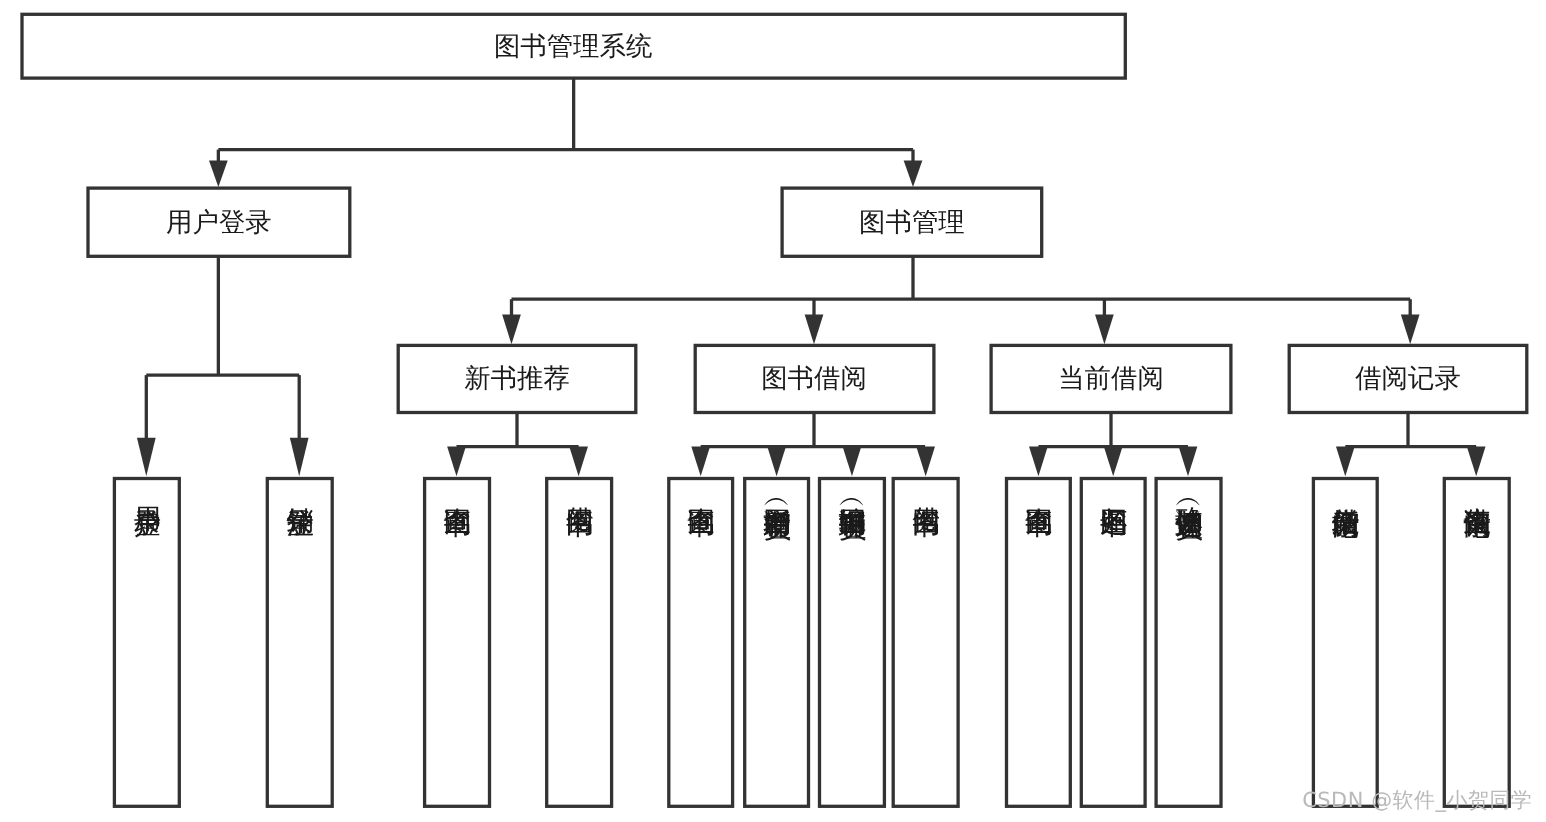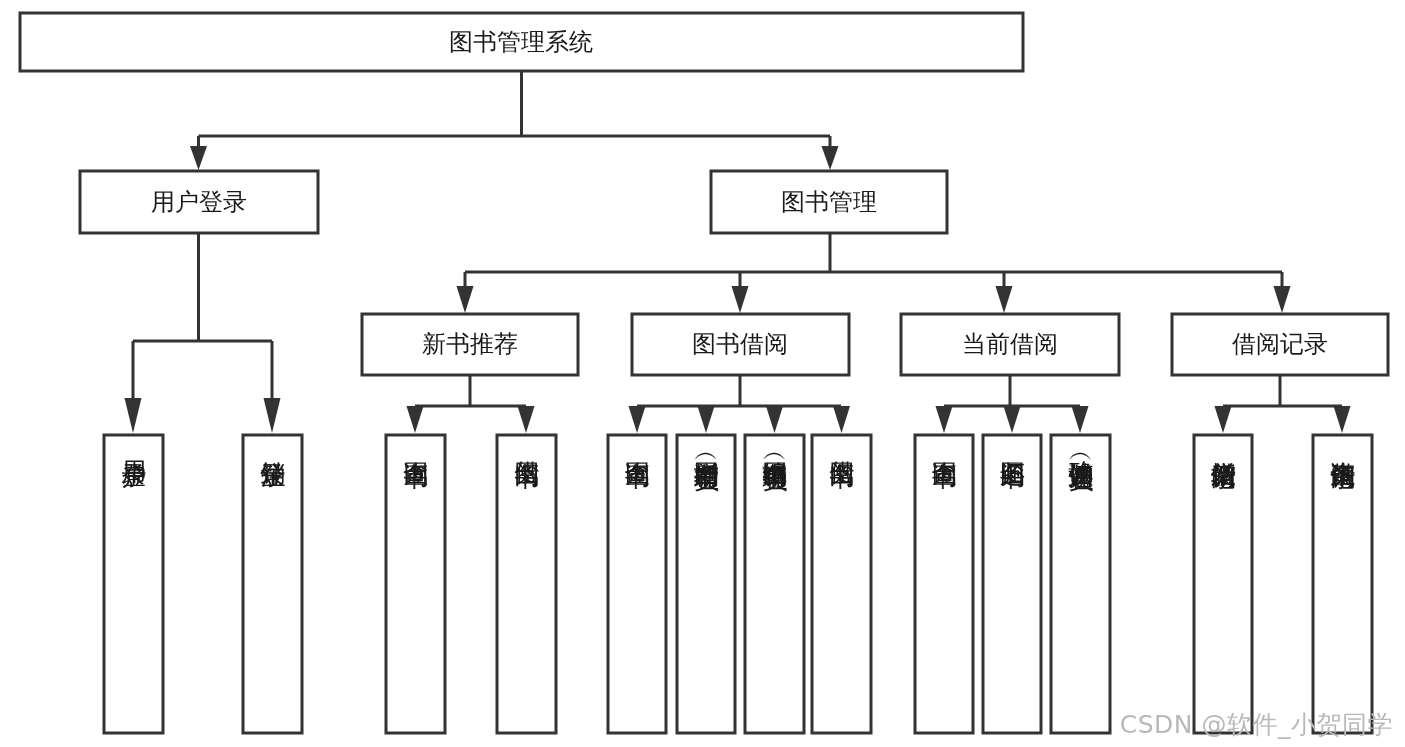--- a/index.html
+++ b/index.html
@@ -70,21 +70,21 @@
     color: #1a1a1a;
     letter-spacing: 1px;
     white-space: nowrap;
     padding-top: 6px;
   }
   .watermark {
     position: absolute;
     right: 12px;
     bottom: 6px;
     font-family: "DejaVu Sans", "Liberation Sans", sans-serif;
-    font-size: 25px;
+    font-size: 19px;
     color: #b9b9b9;
     white-space: nowrap;
     letter-spacing: 0.5px;
     margin-left: 28px;
   }
 </style>
 </head>
 <body>
 
 <div id="diagram-root">

